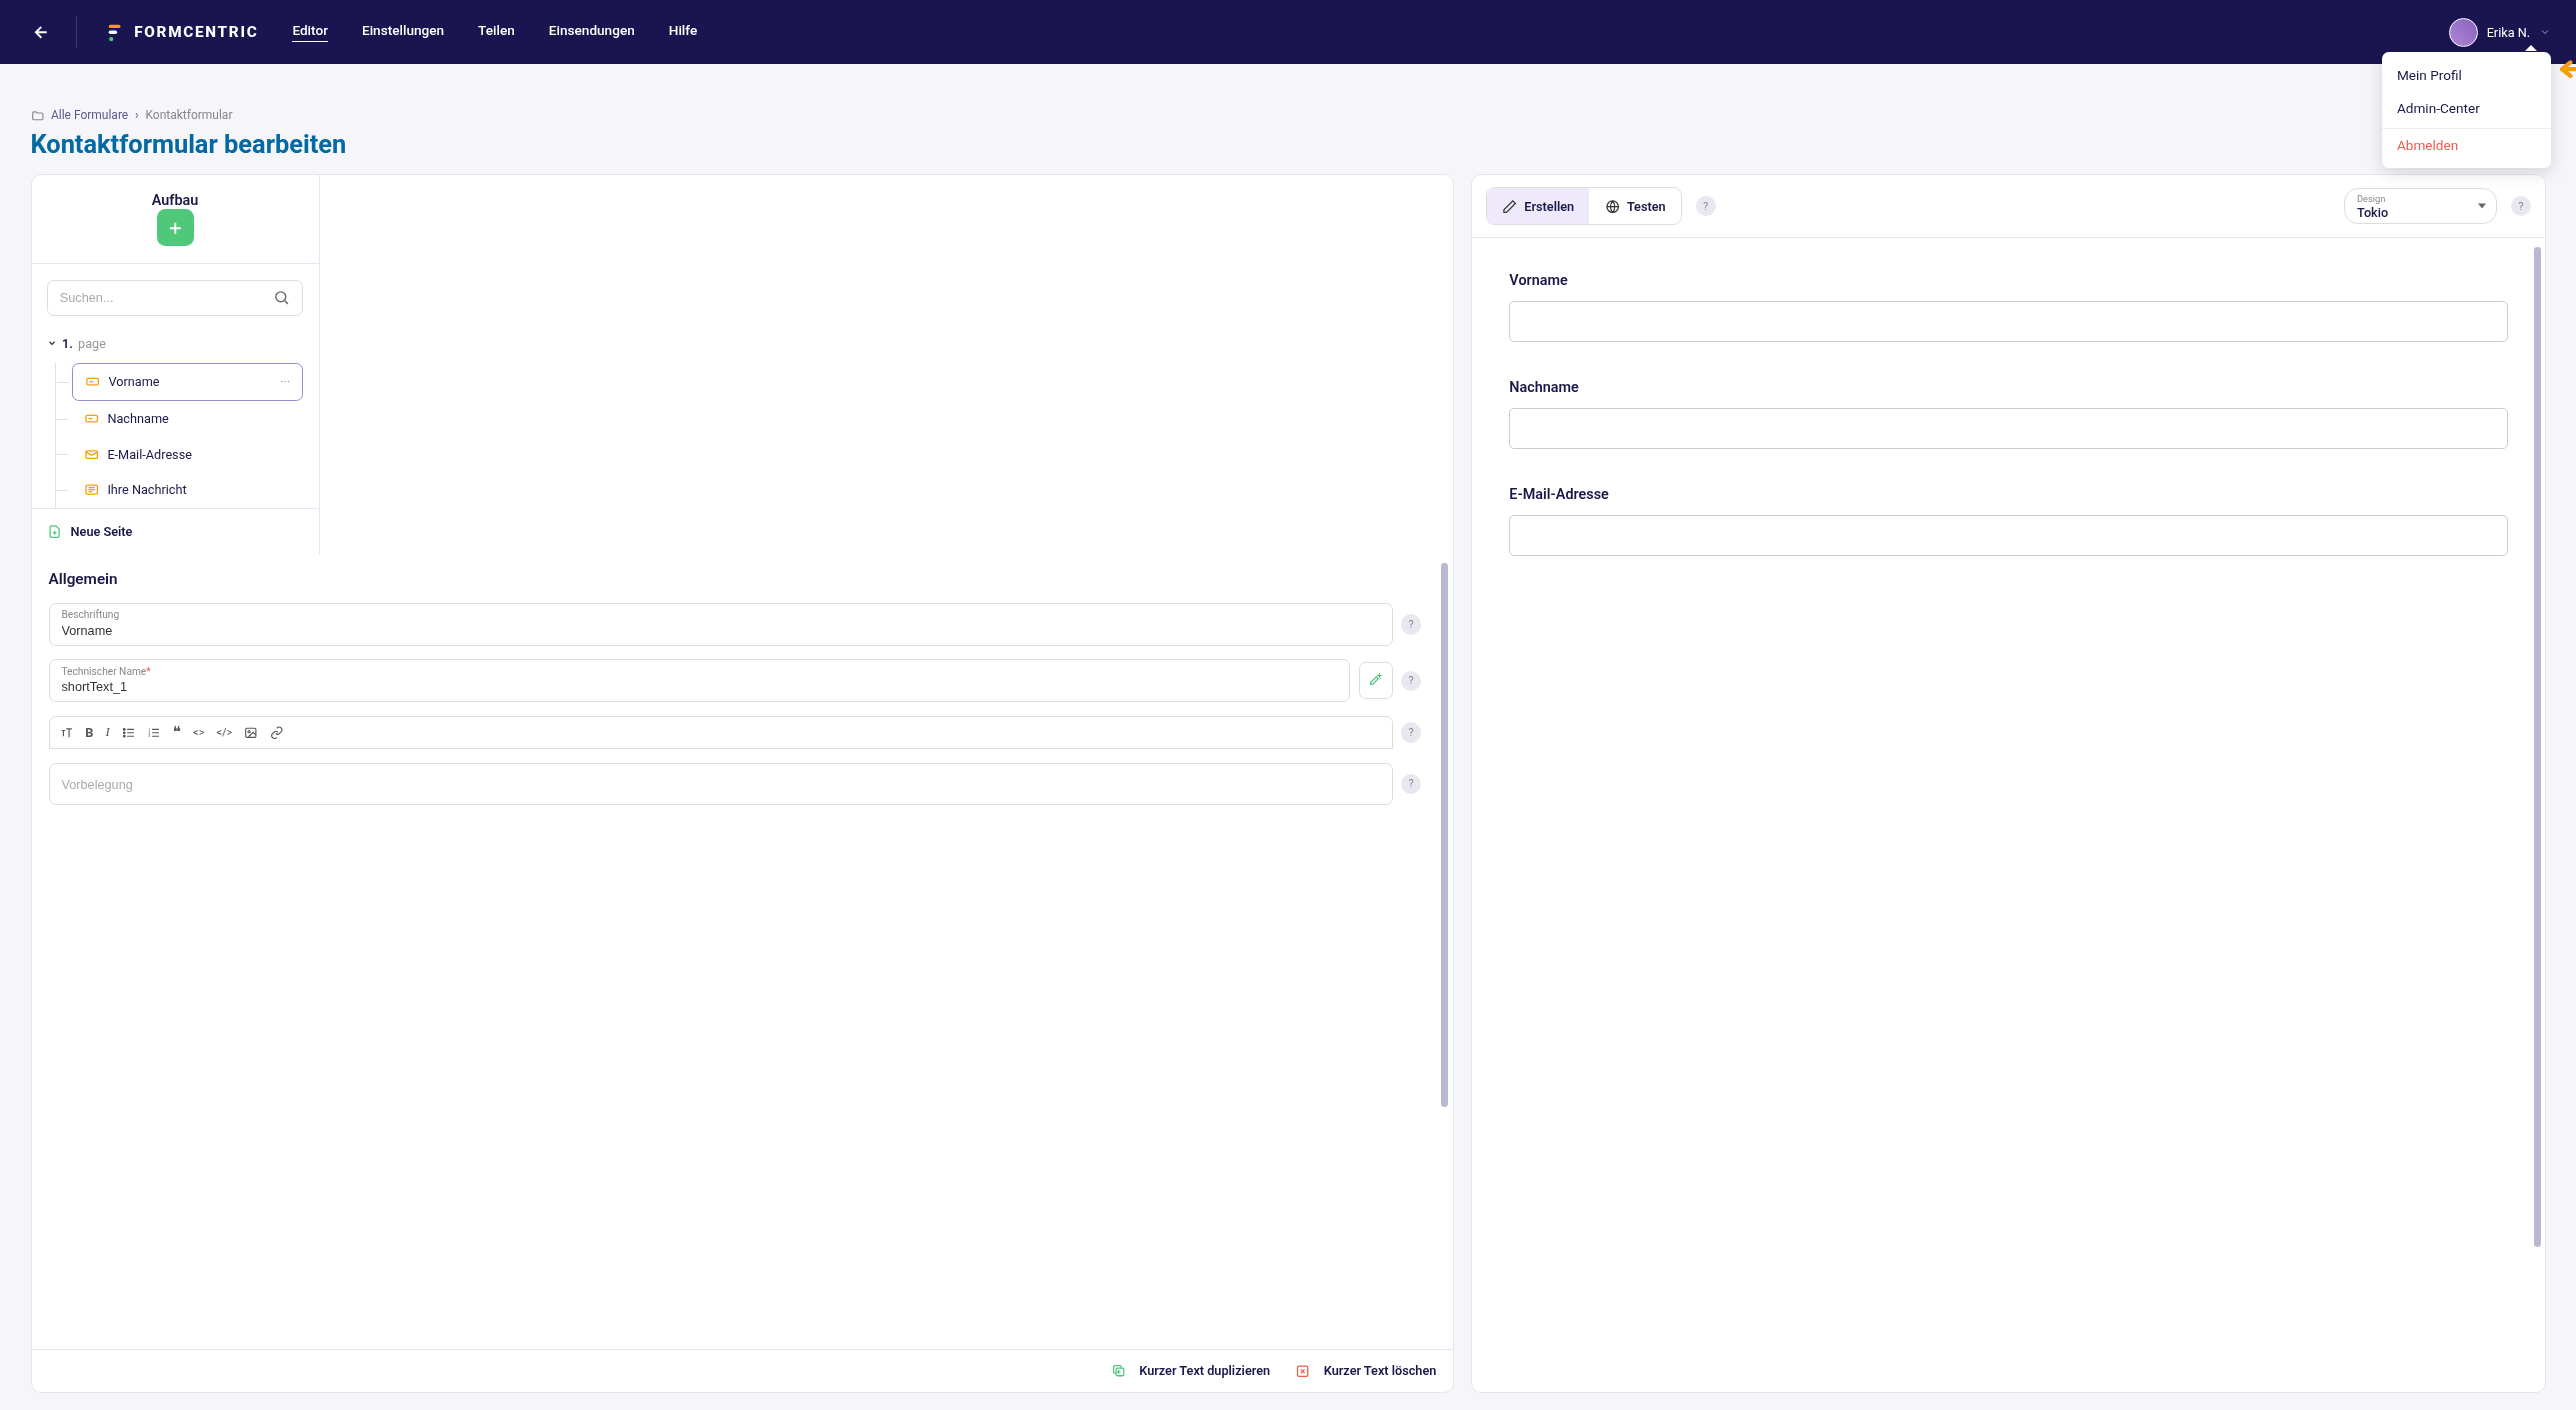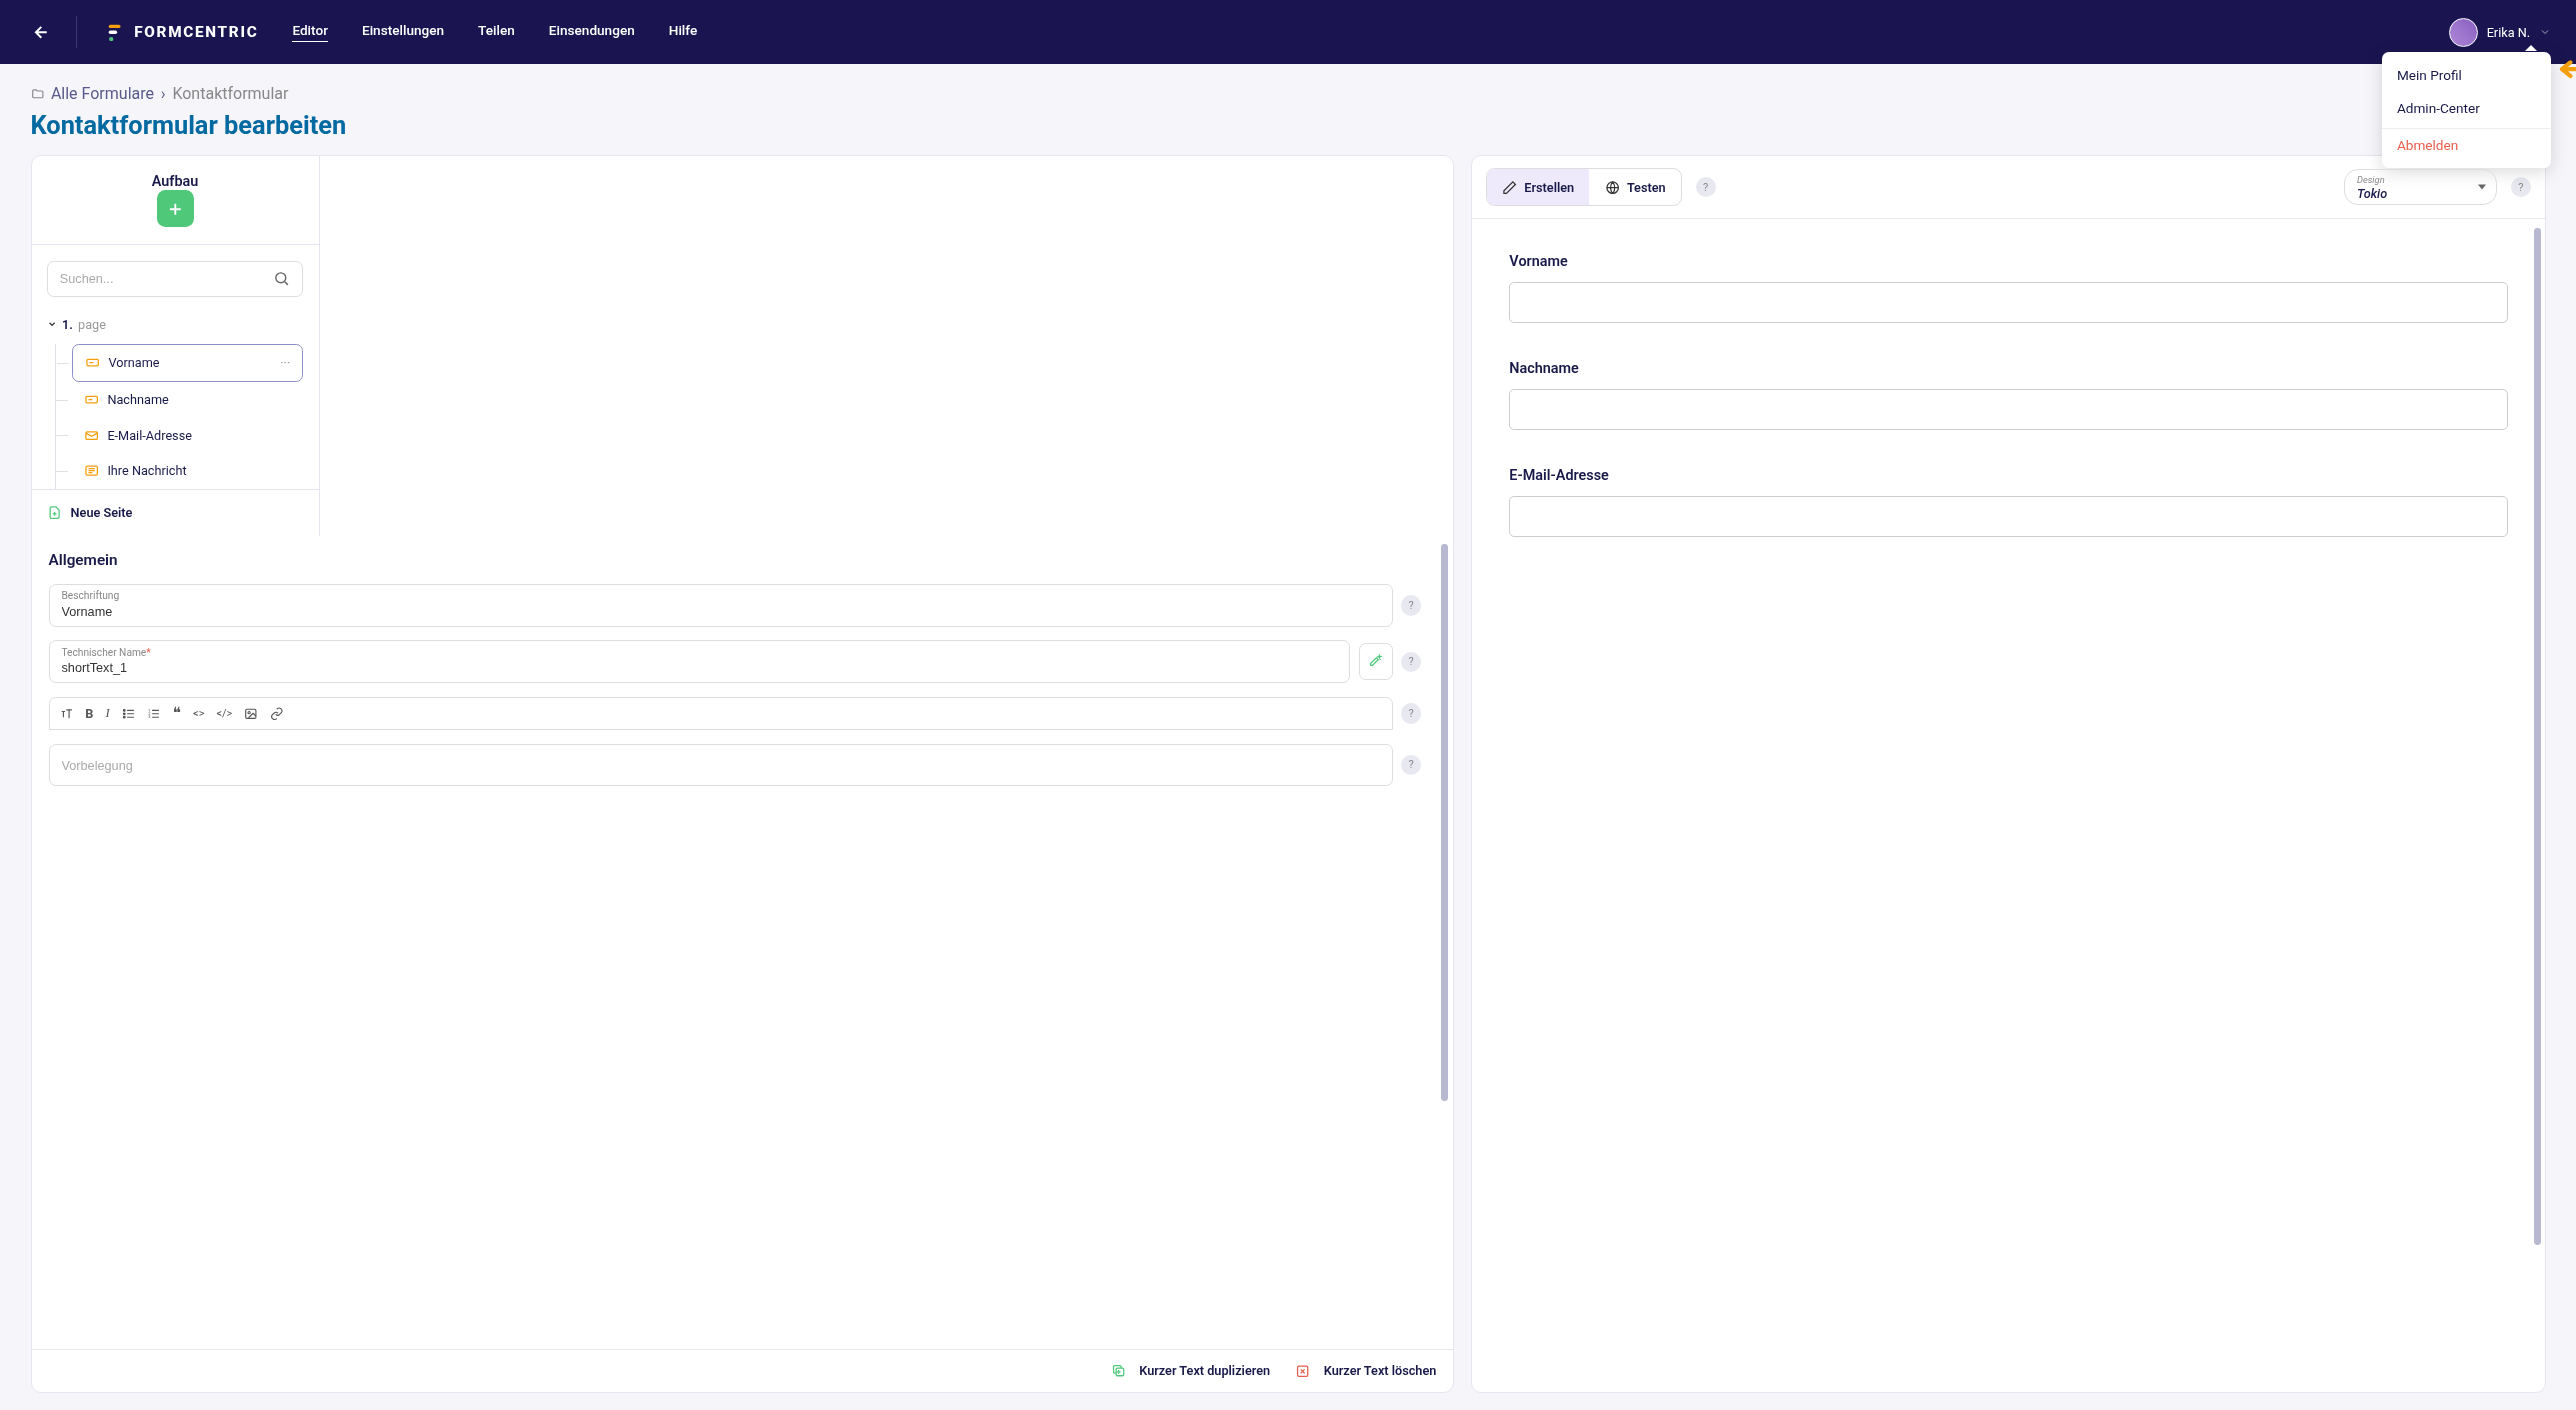--- a/index.html
+++ b/index.html
@@ -22,21 +22,21 @@
 
 
 .user-dropdown { position: absolute; top: 34px; right: 0; background: #fff; border-radius: 6.8px; box-shadow: 0 3.4px 17px rgba(0,0,0,0.15); padding: 6.8px 0; min-width: 169px; color: #1a1a4a; }
 .user-dropdown::before { content: ''; position: absolute; top: -6.8px; right: 13.6px; border-left: 6.8px solid transparent; border-right: 6.8px solid transparent; border-bottom: 6.8px solid #fff; }
 .dd-item { padding: 8.5px 15.3px; font-size: 13.6px; cursor: pointer; }
 .dd-item.logout { color: #e85d4d; border-top: 0.8px solid #eee; margin-top: 3.4px; }
 .arrow-indicator { position: absolute; top: 41px; right: -72px; }
 
 
 .page-head { padding: 20.3px 30.5px 15.3px; display: flex; align-items: flex-start; }
-.breadcrumb { display: flex; align-items: center; gap: 6.8px; font-size: 16px; color: #5a5a8a; margin-bottom: 6.8px; }
+.breadcrumb { display: flex; align-items: center; gap: 6.8px; font-size: 12px; color: #5a5a8a; margin-bottom: 6.8px; margin-top: 24px; }
 .breadcrumb a { color: #5a5a8a; text-decoration: none; }
 .bc-current { color: #888; }
 .page-title { font-size: 25.4px; font-weight: 700; color: #0369a1; }
 .page-actions { margin-left: auto; display: flex; gap: 10.2px; align-items: center; }
 .cloud-btn { width: 44px; height: 41px; background: #3d3590; border-radius: 8.5px; display: flex; align-items: center; justify-content: center; cursor: pointer; }
 .bell-btn { width: 41px; height: 41px; border: 0.8px solid #ddd; border-radius: 8.5px; display: flex; align-items: center; justify-content: center; cursor: pointer; color: #888; }
 
 
 .main { display: flex; gap: 17px; padding: 0 30.5px 17px; flex: 1; overflow: hidden; }
 .panel { background: #fff; border: 0.8px solid #e5e5f0; border-radius: 10.2px; display: flex; flex-direction: column; overflow: hidden; }
@@ -90,21 +90,21 @@
 .foot-action { display: flex; align-items: center; gap: 13px; font-size: 12.7px; font-weight: 600; cursor: pointer; }
 .foot-action.dup .icon { color: #4fc87a; }
 .foot-action.del .icon { color: #e85d4d; }
 
 
 .right-panel { width: 43%; }
 .preview-head { padding: 12px 13.6px; border-bottom: 0.8px solid #e5e5f0; display: flex; align-items: center; gap: 13.6px; }
 .mode-tabs { display: flex; border: 0.8px solid #ddd; border-radius: 8.5px; overflow: hidden; }
 .mode-tab { padding: 10.2px 15.3px; display: flex; align-items: center; gap: 6.8px; font-size: 12.7px; font-weight: 600; cursor: pointer; }
 .mode-tab.active { background: #eeeafc; }
-.design-select { margin-left: auto; border: 0.8px solid #ddd; border-radius: 14px; padding: 3.4px 30.5px 3.4px 12px; cursor: pointer; min-width: 153px; position: relative; font-style: italic; }
+.design-select { margin-left: auto; border: 0.8px solid #ddd; border-radius: 14px; padding: 3.4px 30.5px 3.4px 12px; cursor: pointer; min-width: 153px; position: relative; }
 .design-select .label { font-size: 9.3px; color: #888; display: block; }
 .design-select .value { font-size: 12.7px; font-weight: 500; }
 .design-select::after { content: ''; position: absolute; right: 10.2px; top: 50%; transform: translateY(-50%); border-left: 4.2px solid transparent; border-right: 4.2px solid transparent; border-top: 5.1px solid #666; }
 .preview-body { padding: 34px 37px; overflow-y: auto; flex: 1; position: relative; }
 .preview-field { margin-bottom: 37px; }
 .preview-label { font-size: 14.4px; font-weight: 600; margin-bottom: 12px; display: block; }
 .preview-input { width: 100%; border: 0.8px solid #ccc; border-radius: 5.1px; height: 41px; padding: 0 12px; font-size: 12.7px; outline: none; }
 
 svg { display: block; }
 </style>

